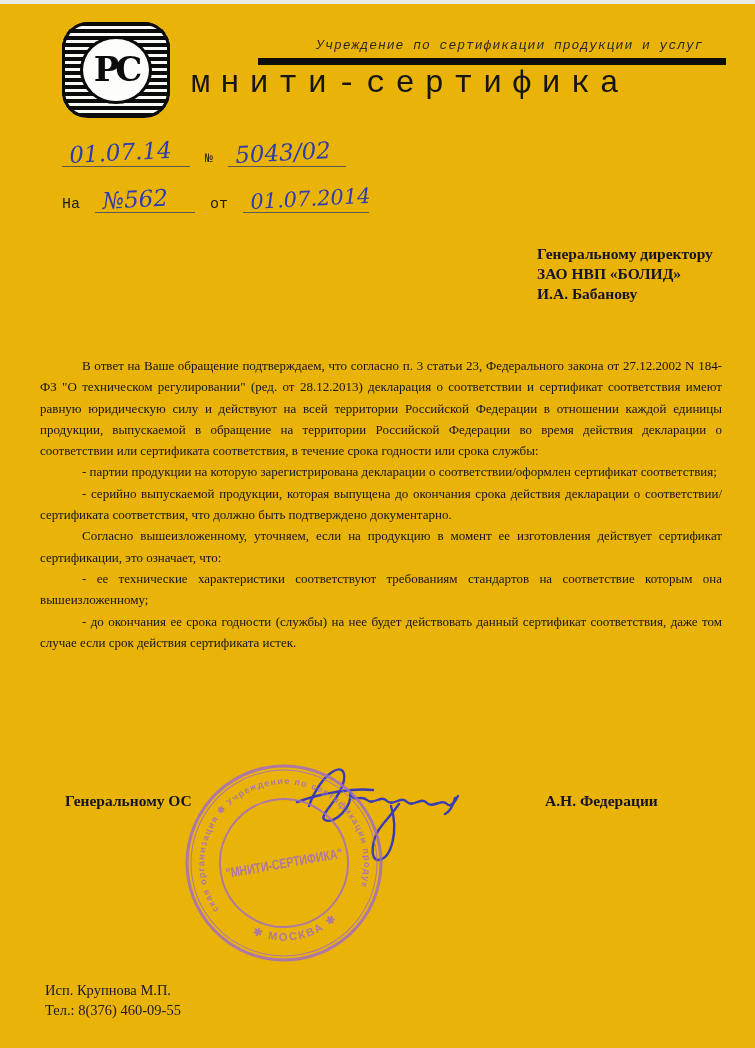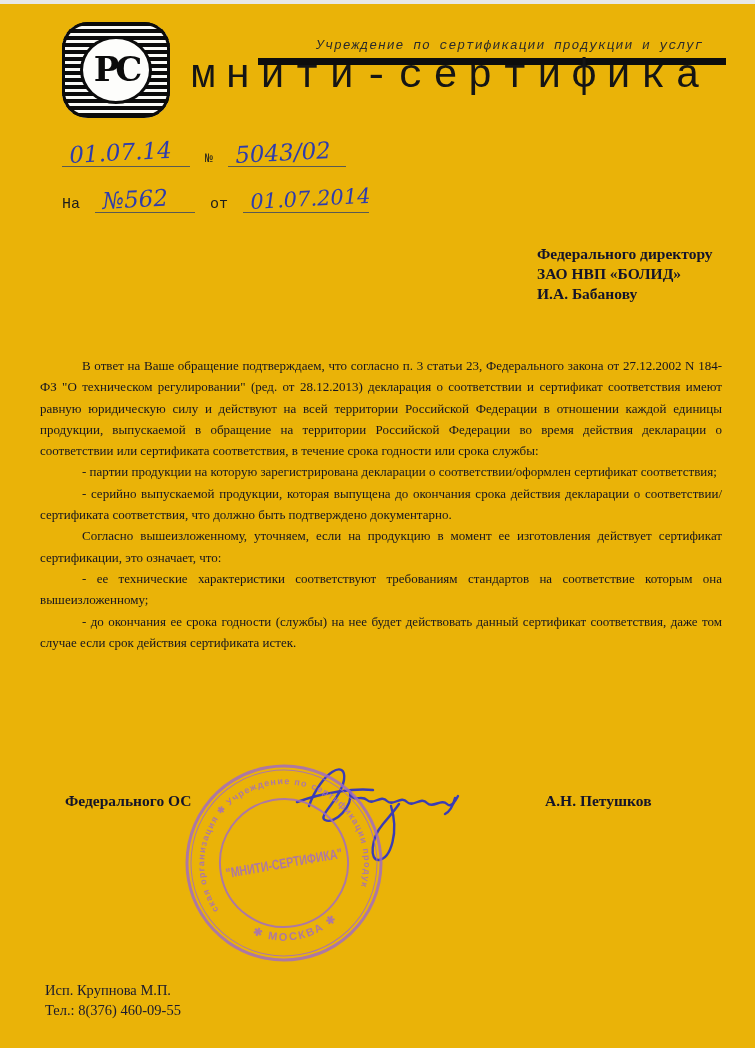--- a/index.html
+++ b/index.html
@@ -37,23 +37,23 @@
     position:absolute;left:290px;top:34px;width:440px;
     font-family:"Liberation Mono",monospace;
     font-style:italic;font-size:13px;color:#2a2a2a;
     text-align:center;letter-spacing:1px;white-space:nowrap;
   }
   .header-bar{
     position:absolute;left:258px;top:54px;width:468px;height:7px;
     background:#0d0d0d;
   }
   .org-title{
-    position:absolute;left:191px;top:49px;width:540px;
+    position:absolute;left:191px;top:61px;width:540px;
     font-family:"Liberation Mono",monospace;
-    font-size:41px;color:#151515;
+    font-size:32px;color:#151515;
     letter-spacing:10px;white-space:nowrap;
   }
   .address{
     position:absolute;left:40px;top:117px;
     font-family:"Liberation Mono",monospace;
     font-size:13px;color:#222;
     white-space:pre;letter-spacing:0.2px;
   }
 
   
@@ -132,36 +132,36 @@
         <span class="hw hw-lg">№562</span>
       </span>
       <span class="ref-label">от</span>
       <span class="blank" style="width:126px;">
         <span class="hw" style="font-size:21px;">01.07.2014</span>
       </span>
     </div>
   </div>
 
   <div class="recipient">
-    <div>Федерального директору</div>
+    <div>Генеральному директору</div>
     <div>ЗАО НВП «БОЛИД»</div>
     <div>И.А. Бабанову</div>
   </div>
 
   <div class="body-text">
     <p>В ответ на Ваше обращение подтверждаем, что согласно п. 3 статьи 23, Федерального закона от 27.12.2002 N 184-ФЗ "О техническом регулировании" (ред. от 28.12.2013) декларация о соответствии и сертификат соответствия имеют равную юридическую силу и действуют на всей территории Российской Федерации в отношении каждой единицы продукции, выпускаемой в обращение на территории Российской Федерации во время действия декларации о соответствии или сертификата соответствия, в течение срока годности или срока службы:</p>
     <p>- партии продукции на которую зарегистрирована декларации о соответствии/оформлен сертификат соответствия;</p>
     <p>- серийно выпускаемой продукции, которая выпущена до окончания срока действия декларации о соответствии/ сертификата соответствия, что должно быть подтверждено документарно.</p>
     <p>Согласно вышеизложенному, уточняем, если на продукцию в момент ее изготовления действует сертификат сертификации, это означает, что:</p>
     <p>- ее технические характеристики соответствуют требованиям стандартов на соответствие которым она вышеизложенному;</p>
     <p>- до окончания ее срока годности (службы) на нее будет действовать данный сертификат соответствия, даже  том случае если срок действия сертификата истек.</p>
   </div>
 
-  <div class="sign-title">Федерального ОС</div>
-  <div class="sign-name">А.Н. Петушков</div>
+  <div class="sign-title">Генеральному ОС</div>
+  <div class="sign-name">А.Н. Федерации</div>
 
   <svg class="signature-svg" width="175" height="120" viewBox="0 0 175 120">
     <g fill="none" stroke="#3a3cb6" stroke-width="2.4" stroke-linecap="round" stroke-linejoin="round">
       <path d="M14,52 C26,18 52,4 49,26 C47,44 22,62 30,66 C40,71 58,52 55,38"></path>
       <path d="M2,48 C30,38 60,34 78,36"></path>
       <path d="M55,38 C58,50 66,40 72,46 C78,52 86,40 92,47 C98,53 106,41 112,48 C118,54 126,42 132,49 C138,55 146,44 152,50 C156,54 160,48 163,42"></path>
       <path d="M96,52 C104,78 96,104 84,106 C74,107 76,84 88,70 C94,63 100,56 104,50"></path>
       <path d="M160,44 C158,52 154,58 150,60"></path>
     </g>
   </svg>

